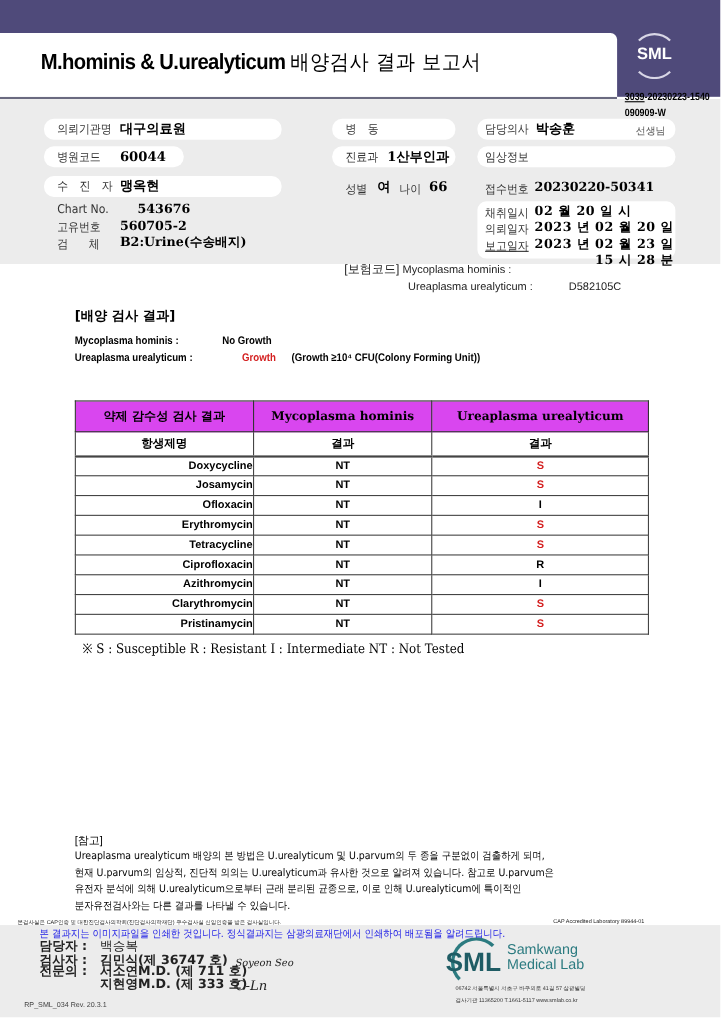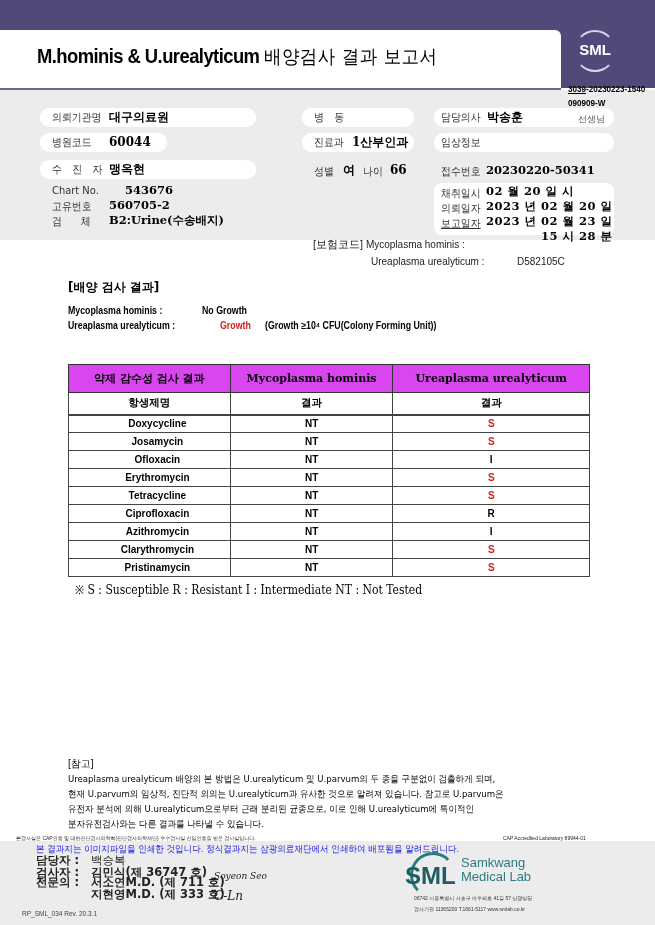--- a/index.html
+++ b/index.html
@@ -30,21 +30,21 @@
   .insurance .br { font-size: 11px; }
 
   .section-title { position: absolute; left: 68px; top: 279px; font-size: 12px; font-weight: bold; font-family: "DejaVu Sans", sans-serif; }
   .res-line { position: absolute; font-size: 10px; font-weight: bold; white-space: nowrap; transform: scaleX(0.88); transform-origin: left; }
   .red { color: #d42020; }
 
   table.ast { position: absolute; left: 68px; top: 364px; width: 522px; border-collapse: collapse; }
   table.ast th, table.ast td { border: 1px solid #444; height: 18px; font-size: 10px; text-align: center; }
   table.ast thead tr.h1 th { background: #d946ef; height: 28px; font-family: "DejaVu Serif", serif; font-size: 11px; font-weight: bold; border: 1.5px solid #333; }
   table.ast thead tr.h2 th { height: 22px; font-family: "DejaVu Serif", serif; font-size: 10.5px; font-weight: bold; border-bottom: 2px double #444; }
-  table.ast td.drug { text-align: center; padding-left: 16px; font-weight: bold; font-size: 10px; }
+  table.ast td.drug { text-align: right; padding-left: 16px; font-weight: bold; font-size: 10px; }
   table.ast td.res { font-weight: bold; }
   table.ast { border: 1.5px solid #333; }
 
   .legend { position: absolute; left: 75px; top: 581px; font-size: 12px; font-family: "DejaVu Serif", serif; white-space: nowrap; transform: scaleX(0.9); transform-origin: left; }
 
   .note-title { position: absolute; left: 68px; top: 757px; font-size: 10px; }
   .note { position: absolute; left: 68px; top: 771px; width: 520px; font-size: 9.5px; line-height: 15px; font-family: "DejaVu Sans", sans-serif; transform: scaleX(0.9); transform-origin: left; white-space: nowrap; }
 
   .cap-left { position: absolute; left: 16px; top: 835px; font-size: 5px; color: #222; white-space: nowrap; }
   .cap-right { position: absolute; left: 503px; top: 835px; font-size: 5px; color: #222; white-space: nowrap; }

